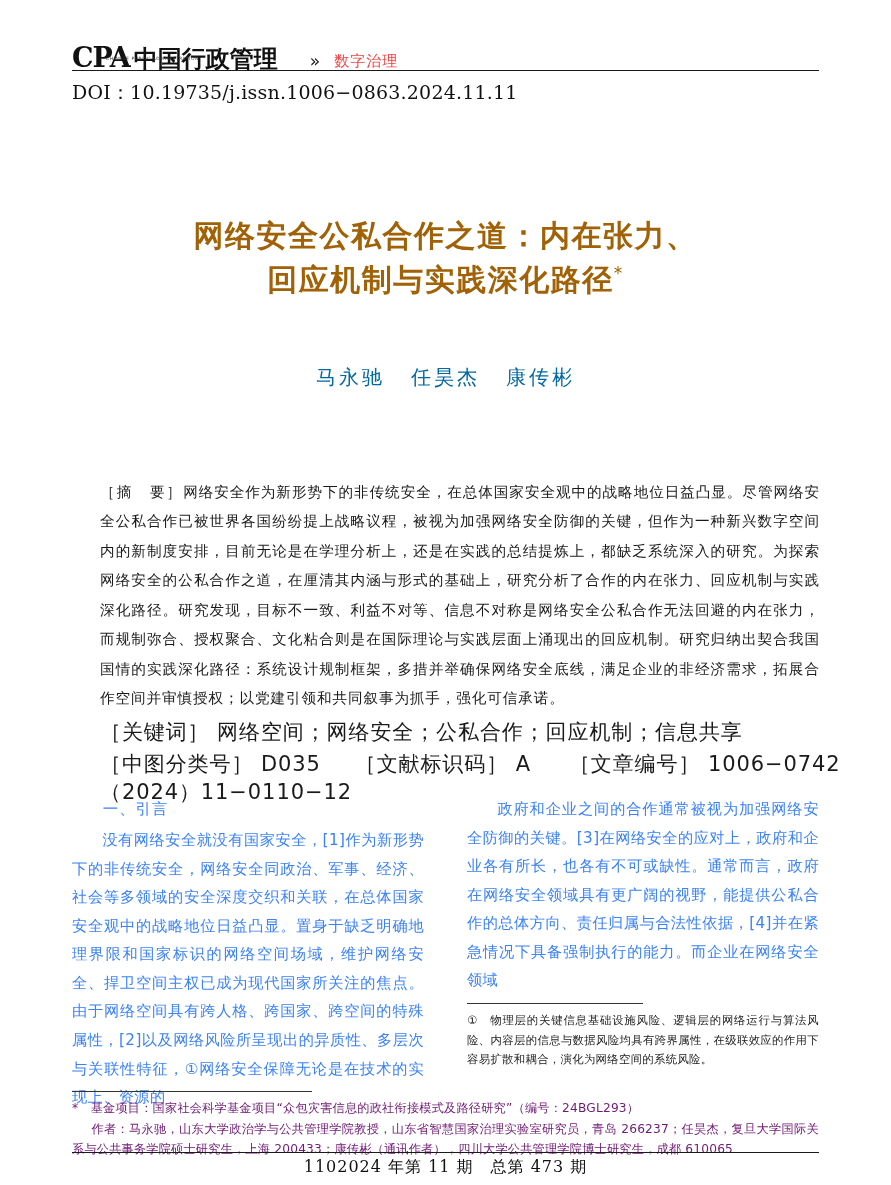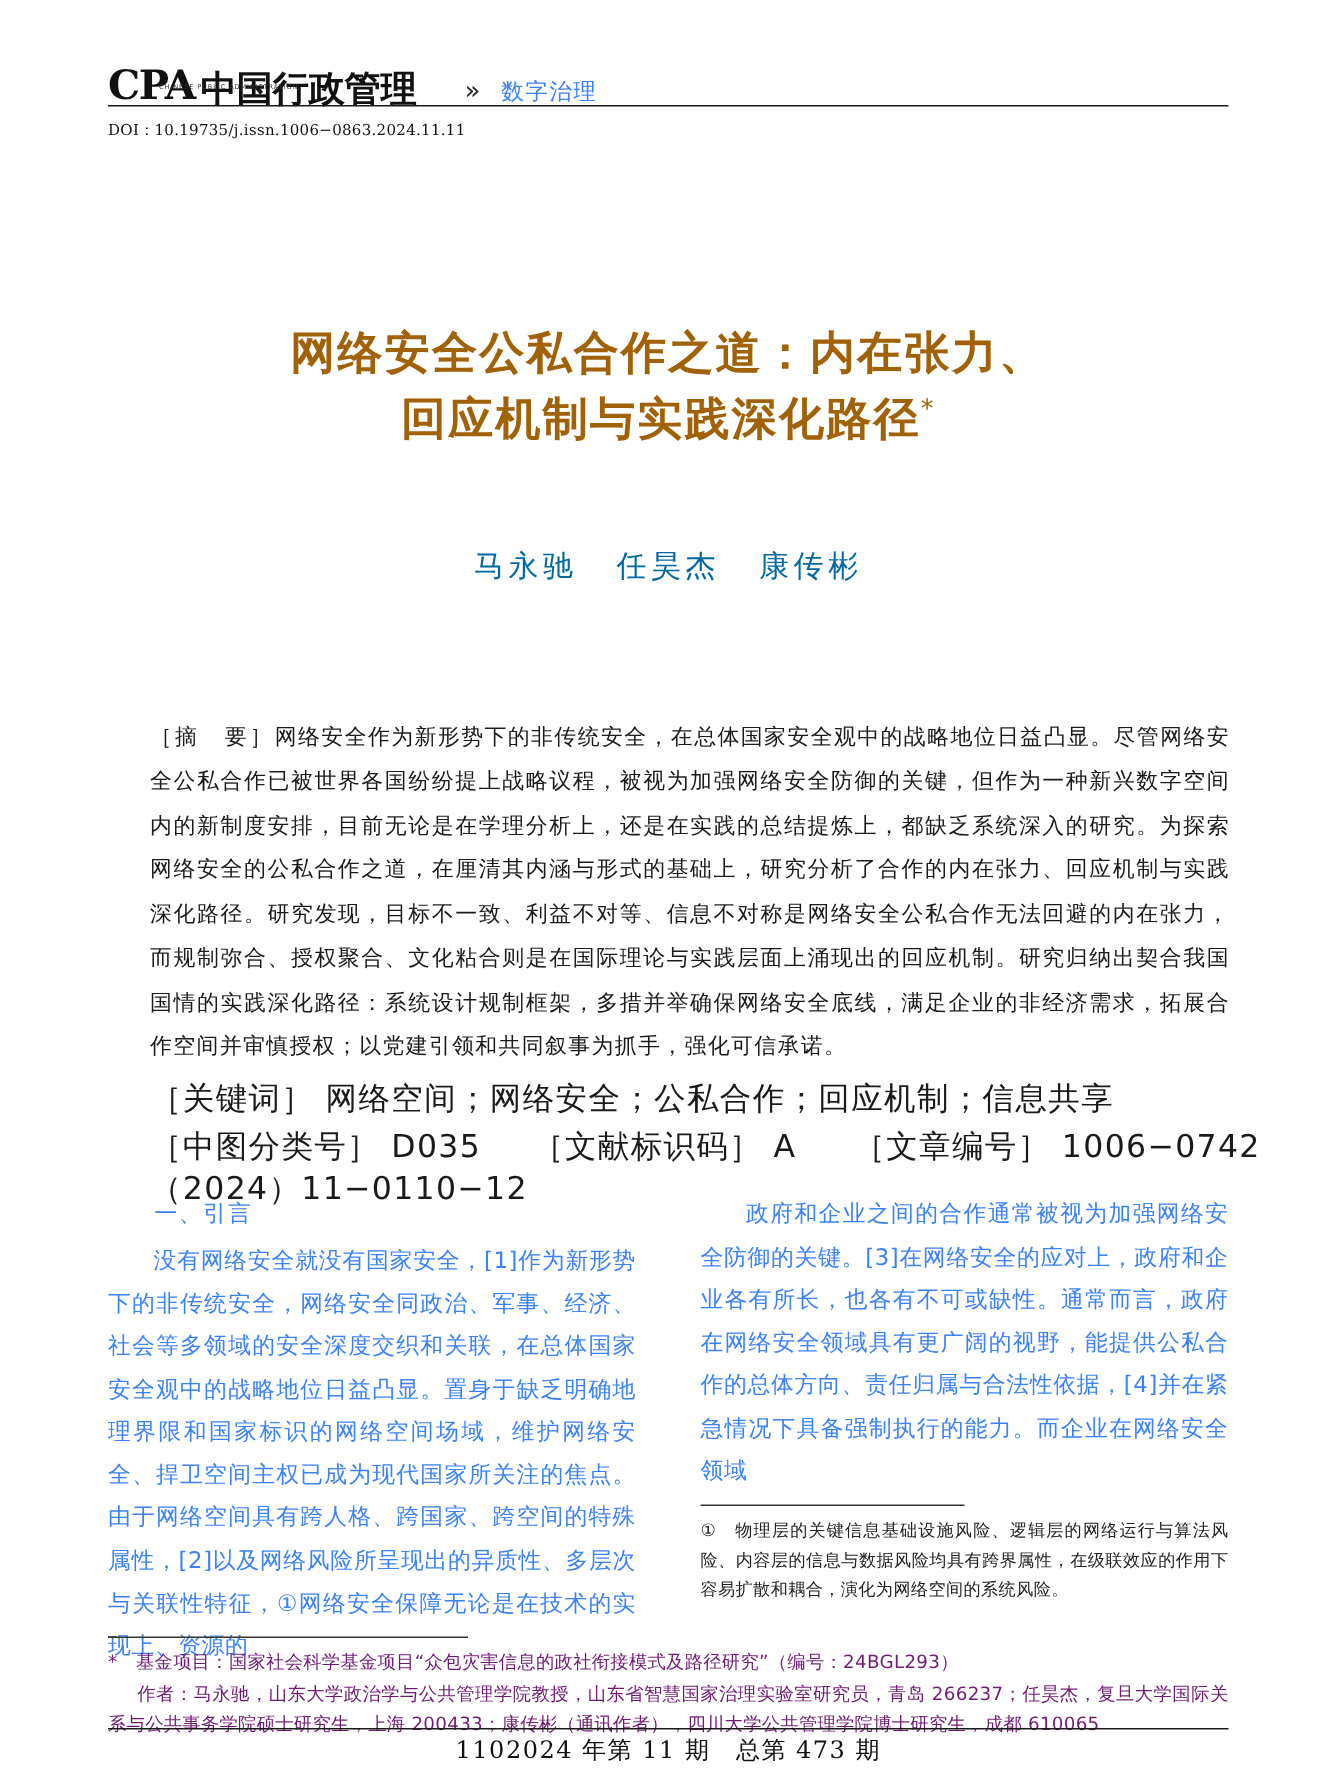--- a/index.html
+++ b/index.html
@@ -73,39 +73,39 @@
   .masthead-arrow {
     font-family: "DejaVu Sans", sans-serif;
     font-size: 17px;
     color: #222;
     margin: 0 4px 2px 22px;
     line-height: 1;
   }
   .masthead-section {
     font-family: "DejaVu Sans", sans-serif;
     font-size: 15px;
-    color: #3b82f6;
+    color: #ef4444;
     letter-spacing: 1px;
     margin-bottom: 1px;
   }
   .masthead-rule {
     position: absolute;
     left: 72px;
     top: 70px;
     width: 747px;
     border-top: 1.6px solid #1a1a1a;
   }
 
   
   .doi {
     position: absolute;
     left: 72px;
     top: 80px;
     font-family: "DejaVu Serif", serif;
-    font-size: 10px;
+    font-size: 19px;
     letter-spacing: 0.2px;
     color: #111;
   }
 
   
   .title-block {
     position: absolute;
     left: 72px;
     top: 214px;
     width: 747px;

